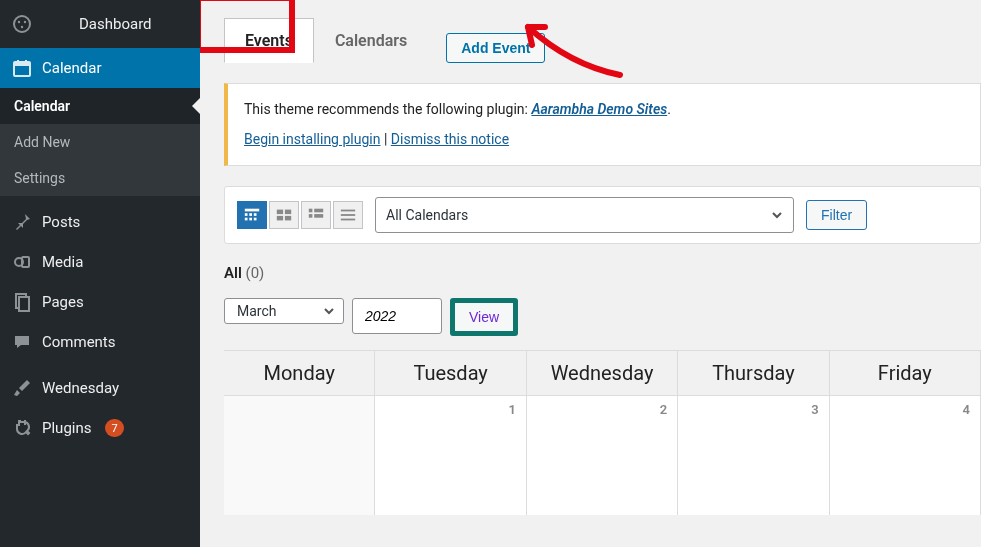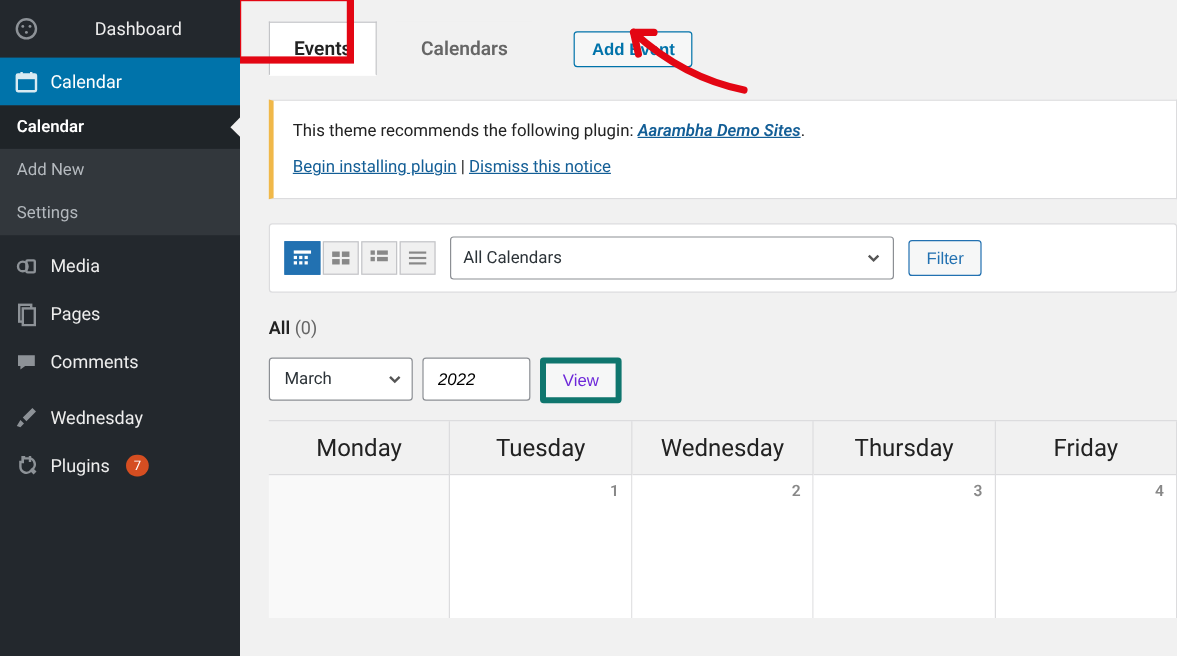--- a/index.html
+++ b/index.html
@@ -14,21 +14,21 @@
 .sidebar-item .icon { width: 20px; height: 20px; display: flex; align-items: center; justify-content: center; opacity: 0.85; }
 .submenu { background: #32373c; position: relative; }
 .submenu-item { padding: 10px 14px; font-size: 14px; color: #b4b9be; cursor: pointer; }
 .submenu-item.current { color: #fff; font-weight: 600; background: #1f2428; position: relative; }
 .submenu-item.current::after { content: ""; position: absolute; right: -0px; top: 50%; transform: translateY(-50%); border: 8px solid transparent; border-right-color: #f1f1f1; }
 .sidebar-sep { height: 6px; }
 .badge { background: #d54e21; color: #fff; border-radius: 10px; min-width: 18px; height: 18px; font-size: 11px; display: inline-flex; align-items: center; justify-content: center; padding: 0 6px; margin-left: 4px; }
 
 
 .main { flex: 1; background: #f1f1f1; padding: 18px 0 0 24px; position: relative; overflow: hidden; }
-.tabs { display: flex; align-items: center; gap: 16px; margin-bottom: 20px; }
+.tabs { display: flex; align-items: flex-end; gap: 0; margin-bottom: 20px; }
 .tab { padding: 12px 20px; background: #f1f1f1; color: #646970; font-size: 16px; font-weight: 600; cursor: pointer; border: 1px solid transparent; }
 .tab.active { background: #fff; color: #222; border: 1px solid #c3c4c7; border-bottom: 1px solid #fff; }
 .tab.inactive { color: #666; }
 .tab-add { margin-left: 18px; padding: 6px 14px; border: 1px solid #0073aa; background: #f6f7f7; color: #0073aa; font-size: 14px; font-weight: 600; border-radius: 3px; cursor: pointer; }
 
 
 .redbox { position: absolute; border: 6px solid #e30613; }
 
 
 .arrow-svg { position: absolute; }
@@ -38,31 +38,31 @@
 .notice-text { font-size: 14px; color: #222; line-height: 1.6; }
 .notice a { color: #135e96; text-decoration: underline; }
 .notice .sep { color: #222; }
 
 
 .toolbar { background: #fff; border: 1px solid #dcdcde; border-radius: 3px; padding: 10px 12px; display: flex; align-items: center; gap: 12px; margin-bottom: 20px; }
 .viewbtns { display: flex; gap: 2px; }
 .vbtn { width: 30px; height: 28px; display: flex; align-items: center; justify-content: center; border: 1px solid #c3c4c7; background: #f0f0f0; cursor: pointer; }
 .vbtn.active { background: #2271b1; border-color: #2271b1; color: #fff; }
 .vbtn svg { width: 18px; height: 18px; }
-.dropdown { flex: 0 0 auto; width: 370px; height: 36px; border: 1px solid #8c8f94; border-radius: 3px; display: flex; align-items: center; padding: 0 10px; justify-content: space-between; background: #fff; cursor: pointer; }
+.dropdown { flex: 0 0 auto; width: 419px; height: 36px; border: 1px solid #8c8f94; border-radius: 3px; display: flex; align-items: center; padding: 0 10px; justify-content: space-between; background: #fff; cursor: pointer; }
 .dropdown span { font-size: 14px; color: #2c3338; }
 .filter-btn { padding: 6px 14px; border: 1px solid #2271b1; background: #f6f7f7; color: #2271b1; border-radius: 3px; font-size: 14px; cursor: pointer; }
 
 
 .allrow { margin-bottom: 16px; font-size: 15px; color: #222; }
 .allrow .count { color: #666; }
 
 
 .myrow { display: flex; gap: 8px; margin-bottom: 14px; }
-.sel { height: 36px; border: 1px solid #8c8f94; border-radius: 3px; padding: 0 28px 0 12px; background: #fff; font-size: 14px; color: #2c3338; display: flex; align-items: center; position: relative; cursor: pointer; }
+.sel { height: 26px; border: 1px solid #8c8f94; border-radius: 3px; padding: 0 28px 0 12px; background: #fff; font-size: 14px; color: #2c3338; display: flex; align-items: center; position: relative; cursor: pointer; }
 .sel .chev { position: absolute; right: 8px; }
 .input-year { height: 36px; border: 1px solid #8c8f94; border-radius: 3px; padding: 0 12px; background: #fff; font-size: 14px; width: 90px; font-style: italic; }
 .view-btn { padding: 6px 14px; border: 5px solid #0f766e; background: #f6f7f7; color: #6d28d9; border-radius: 3px; font-size: 14px; cursor: pointer; }
 
 
 .cal { border-top: 1px solid #dcdcde; }
 .cal-head { display: flex; }
 .cal-head div { flex: 1; padding: 10px 0; text-align: center; font-size: 20px; color: #222; border-right: 1px solid #dcdcde; }
 .cal-row { display: flex; height: 120px; }
 .cal-cell { flex: 1; border-right: 1px solid #dcdcde; border-top: 1px solid #dcdcde; position: relative; background: #fff; }
@@ -98,20 +98,28 @@
           </svg>
         </span>
       <span>Calendar</span>
     </div>
     <div class="submenu">
       <div class="submenu-item current">Calendar</div>
       <div class="submenu-item">Add New</div>
       <div class="submenu-item">Settings</div>
     </div>
     <div class="sidebar-sep"></div>
+    <div class="sidebar-item">
+      <span class="icon">
+          <svg viewBox="0 0 20 20" fill="#a0a5aa">
+            <path d="M13 2l5 5-3 1-4 4v4l-2-2-4 4-1-1 4-4-2-2h4l4-4z"></path>
+          </svg>
+        </span>
+      <span>Posts</span>
+    </div>
     <div class="sidebar-item">
       <span class="icon">
           <svg viewBox="0 0 20 20" fill="#a0a5aa">
             <circle cx="7" cy="10" r="4" fill="none" stroke="#a0a5aa" stroke-width="2"></circle>
             <rect x="10" y="5" width="7" height="10" rx="1" fill="none" stroke="#a0a5aa" stroke-width="2"></rect>
           </svg>
         </span>
       <span>Media</span>
     </div>
     <div class="sidebar-item">

